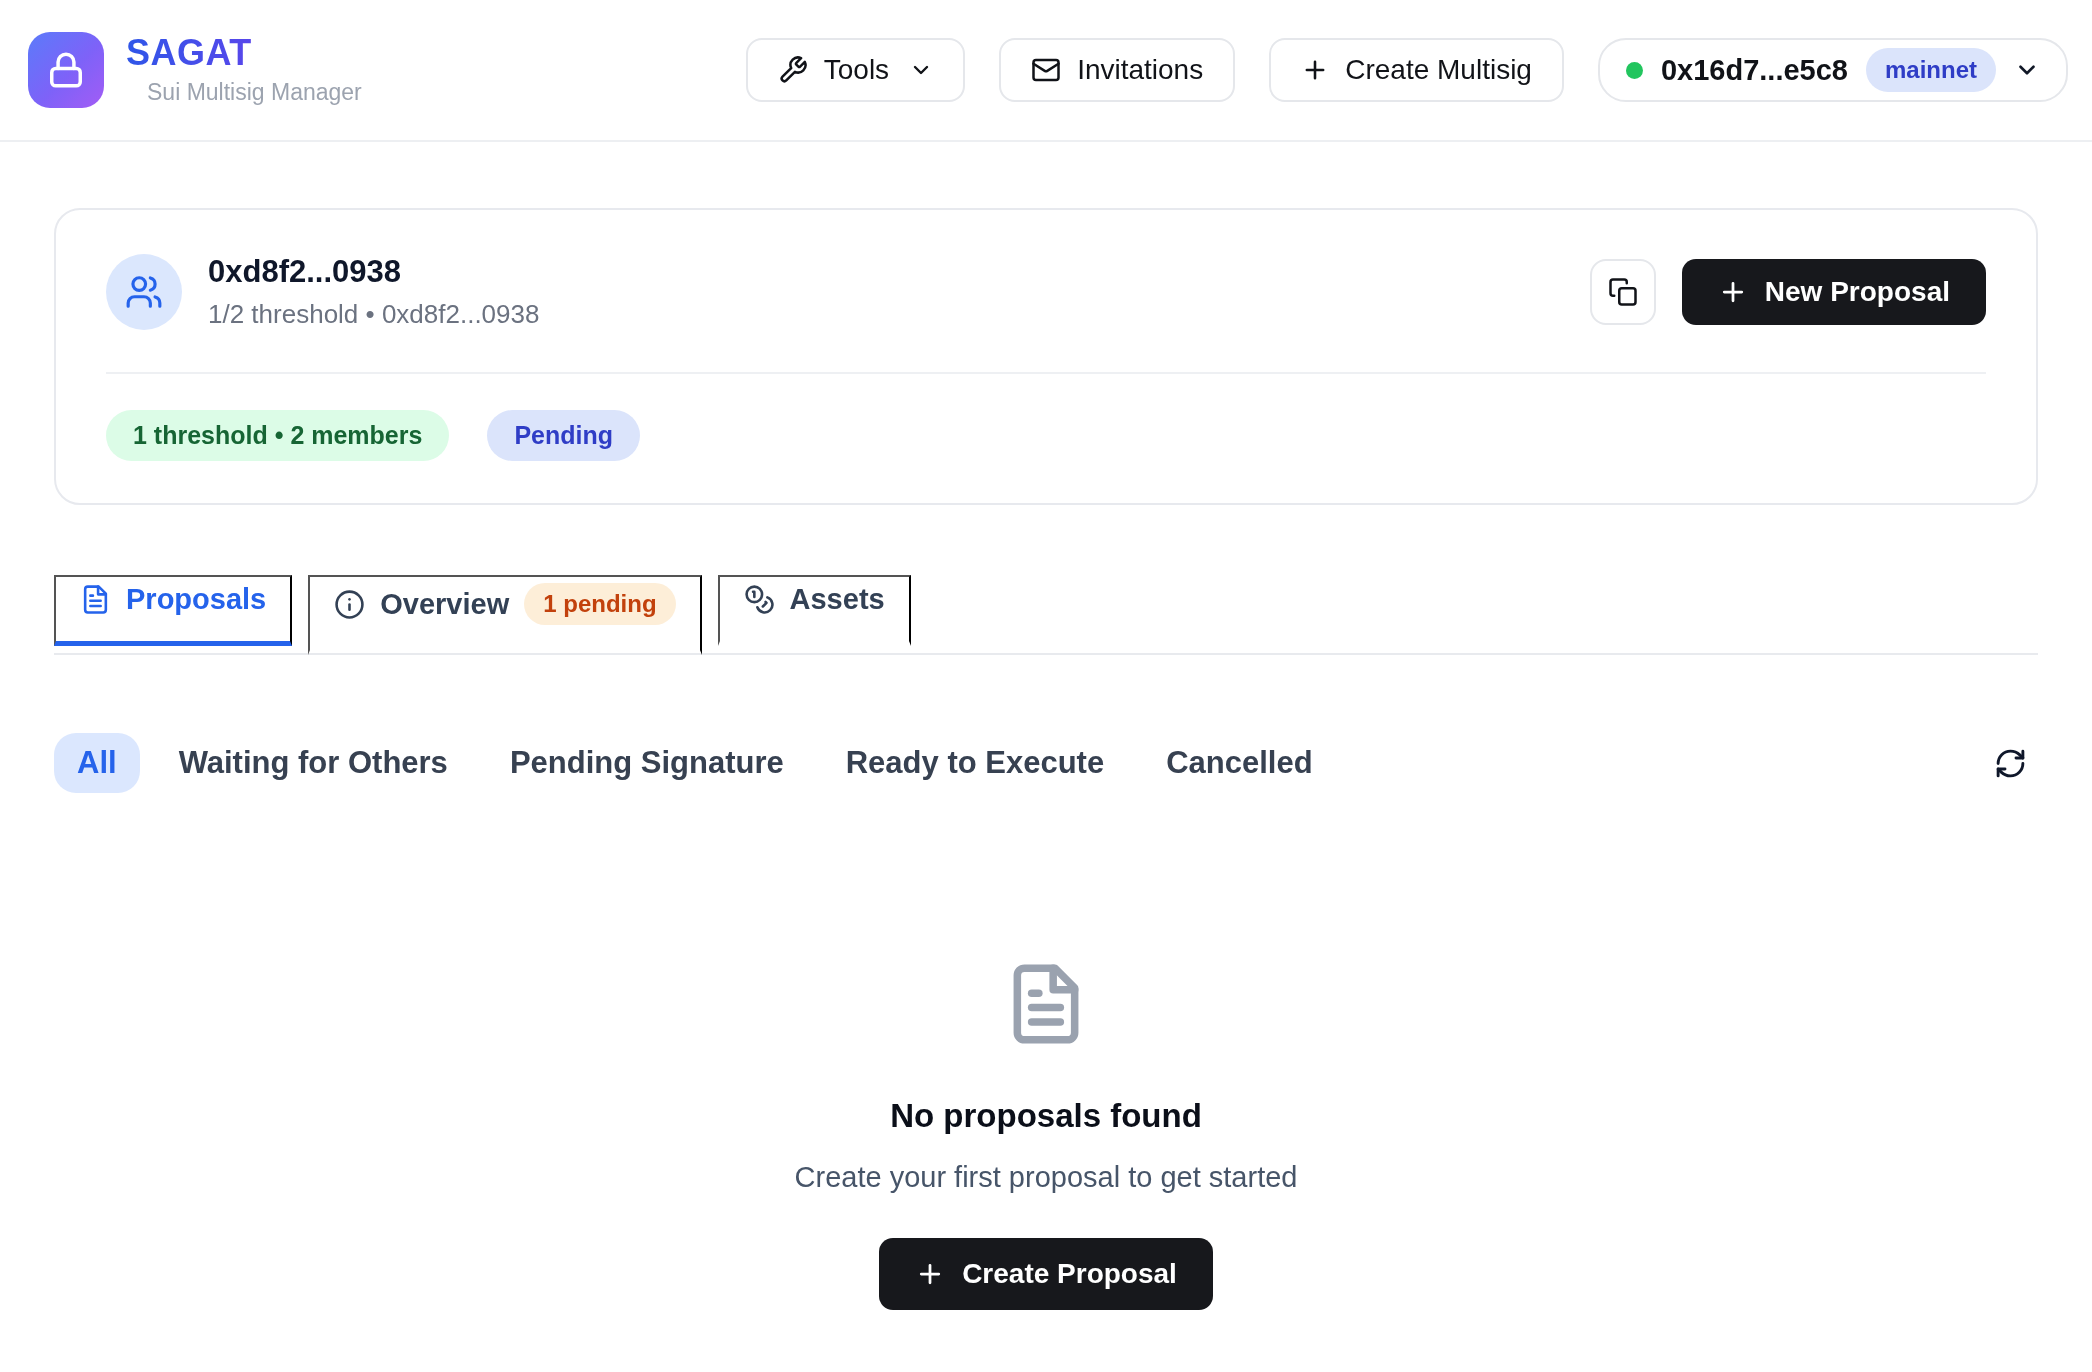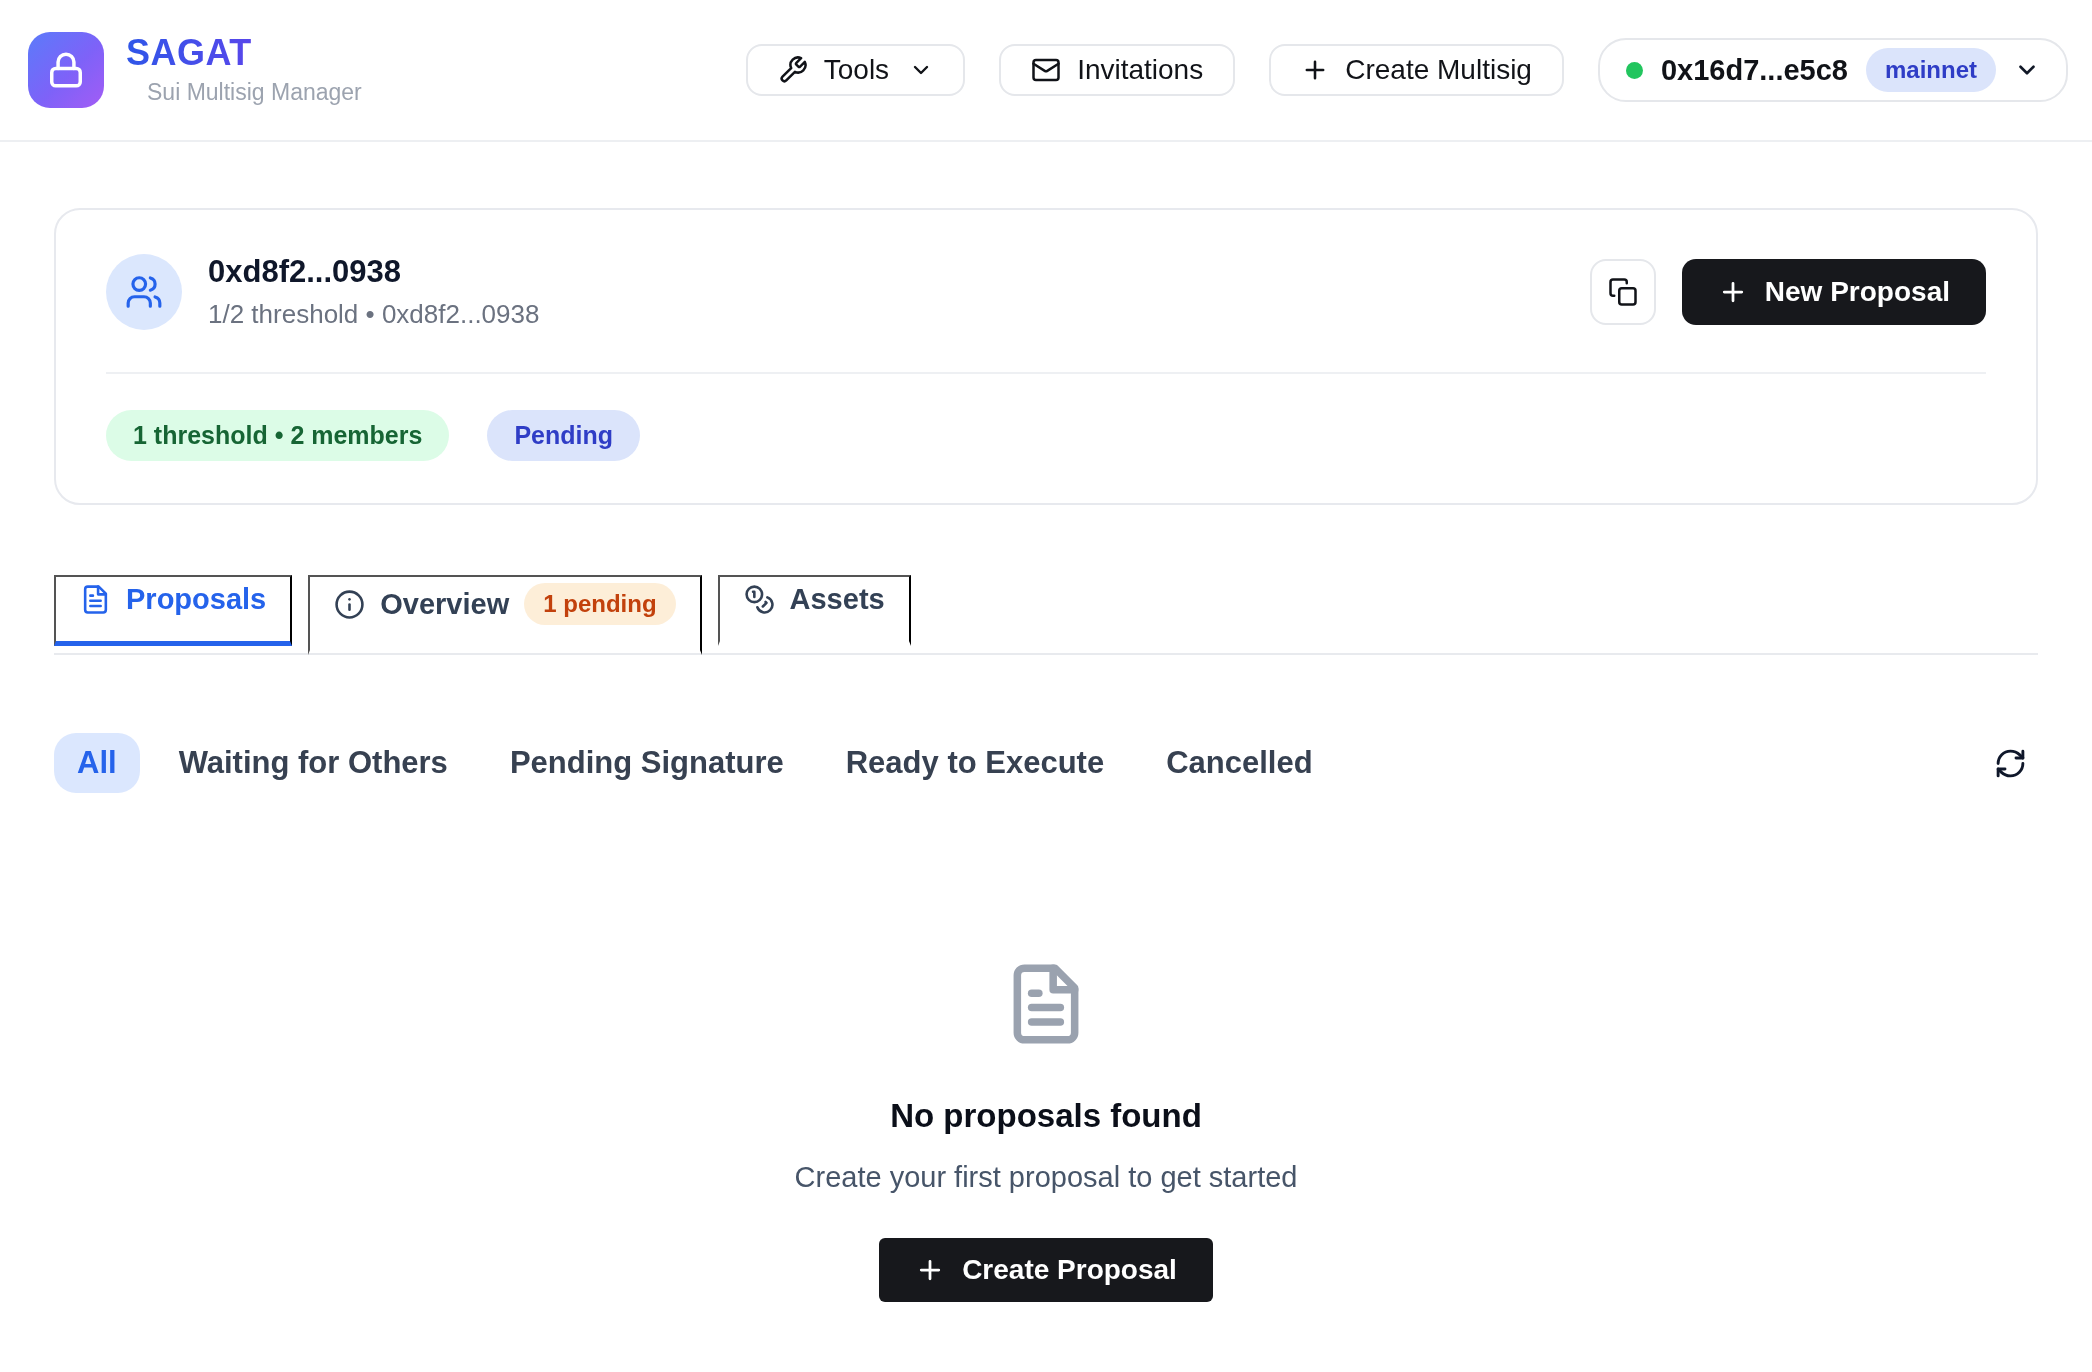--- a/index.html
+++ b/index.html
@@ -13,21 +13,21 @@
   .brand { display: flex; align-items: center; gap: 22px; }
   .logo-tile { width: 76px; height: 76px; border-radius: 22px; flex: 0 0 auto;
     background: linear-gradient(135deg, #5b7bfa 0%, #7e62f8 55%, #a35cf5 100%);
     display: grid; place-items: center; }
   .brand-name { font-size: 36px; font-weight: 800; letter-spacing: 0.5px; line-height: 1.05;
     background: linear-gradient(90deg, #2f56e8 0%, #7c3aed 100%);
     -webkit-background-clip: text; background-clip: text; color: transparent; }
   .brand-tagline { font-size: 23px; color: #9ca3af; margin-top: 7px; margin-left: 21px; }
 
   .header-actions { display: flex; align-items: center; gap: 34px; }
-  .hbtn { display: flex; align-items: center; gap: 16px; height: 52px; padding: 0 30px;
+  .hbtn { display: flex; align-items: center; gap: 16px; height: 64px; padding: 0 30px;
     background: #ffffff; border: 2px solid #e5e7eb; border-radius: 16px;
     font-size: 28px; font-weight: 500; color: #111318; cursor: pointer;
     font-family: inherit; }
   .hbtn .chev { margin-left: 4px; }
 
   .wallet-chip { display: flex; align-items: center; gap: 18px; height: 64px; padding: 0 26px;
     background: #ffffff; border: 2px solid #e5e7eb; border-radius: 28px; cursor: pointer; }
   .status-dot { width: 17px; height: 17px; border-radius: 50%; background: #22c55e; }
   .wallet-address { font-size: 29px; font-weight: 700; color: #111318; }
   .network-badge { font-size: 24px; font-weight: 600; color: #2f3dc6; background: #dbe4fb;
@@ -76,21 +76,21 @@
   .pill.active { background: #dbe7fe; color: #2563eb; }
   .refresh-btn { margin-left: auto; width: 56px; height: 56px; display: grid;
     place-items: center; background: none; border: none; color: #0f172a; cursor: pointer; }
 
   
   .empty-state { display: flex; flex-direction: column; align-items: center;
     margin-top: 168px; text-align: center; }
   .empty-icon { color: #9aa2af; }
   .empty-title { font-size: 33px; font-weight: 700; color: #0b0f19; margin-top: 50px; }
   .empty-subtitle { font-size: 29px; color: #475569; margin-top: 26px; }
-  .empty-cta { margin-top: 44px; height: 64px; border-radius: 6px; }
+  .empty-cta { margin-top: 44px; height: 72px; }
 </style>
 </head>
 <body>
 
 <header class="app-header">
   <div class="brand">
     <div class="logo-tile">
       <span>
         <svg width="38" height="38" viewBox="0 0 24 24" fill="none" stroke="#ffffff" stroke-width="2.2" stroke-linecap="round" stroke-linejoin="round">
           <rect x="3" y="11" width="18" height="11" rx="2.5"></rect>

